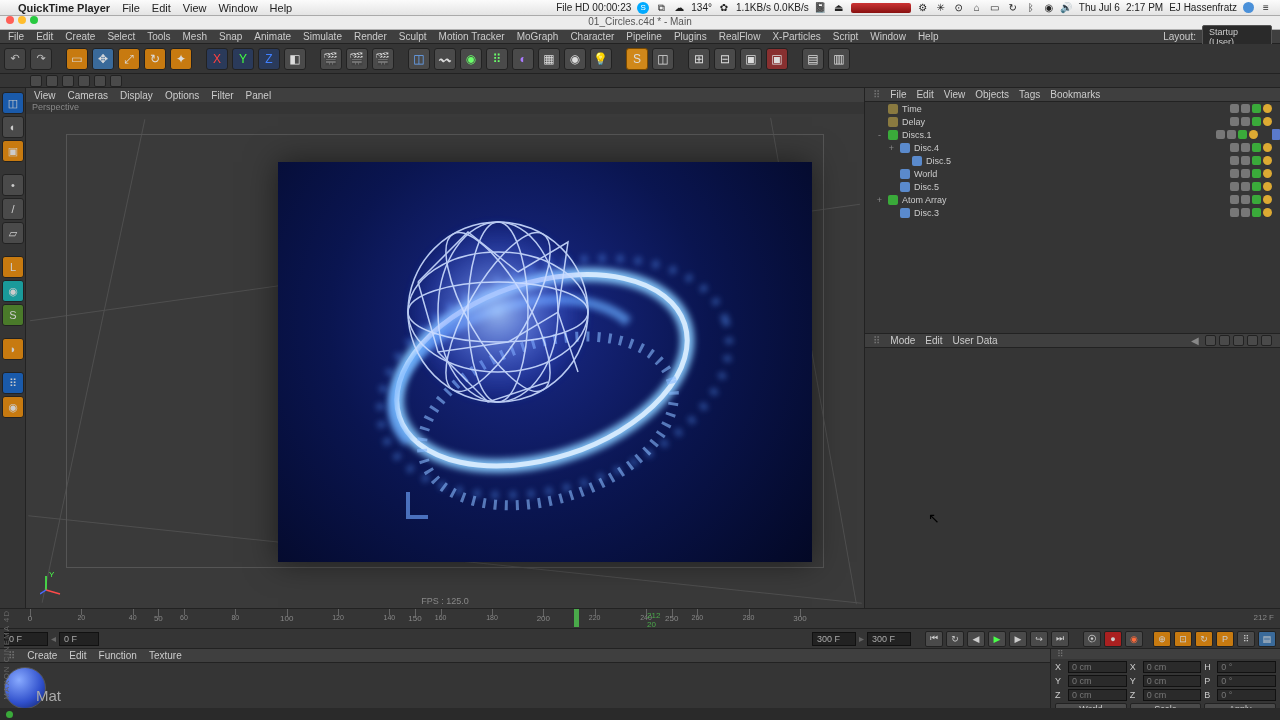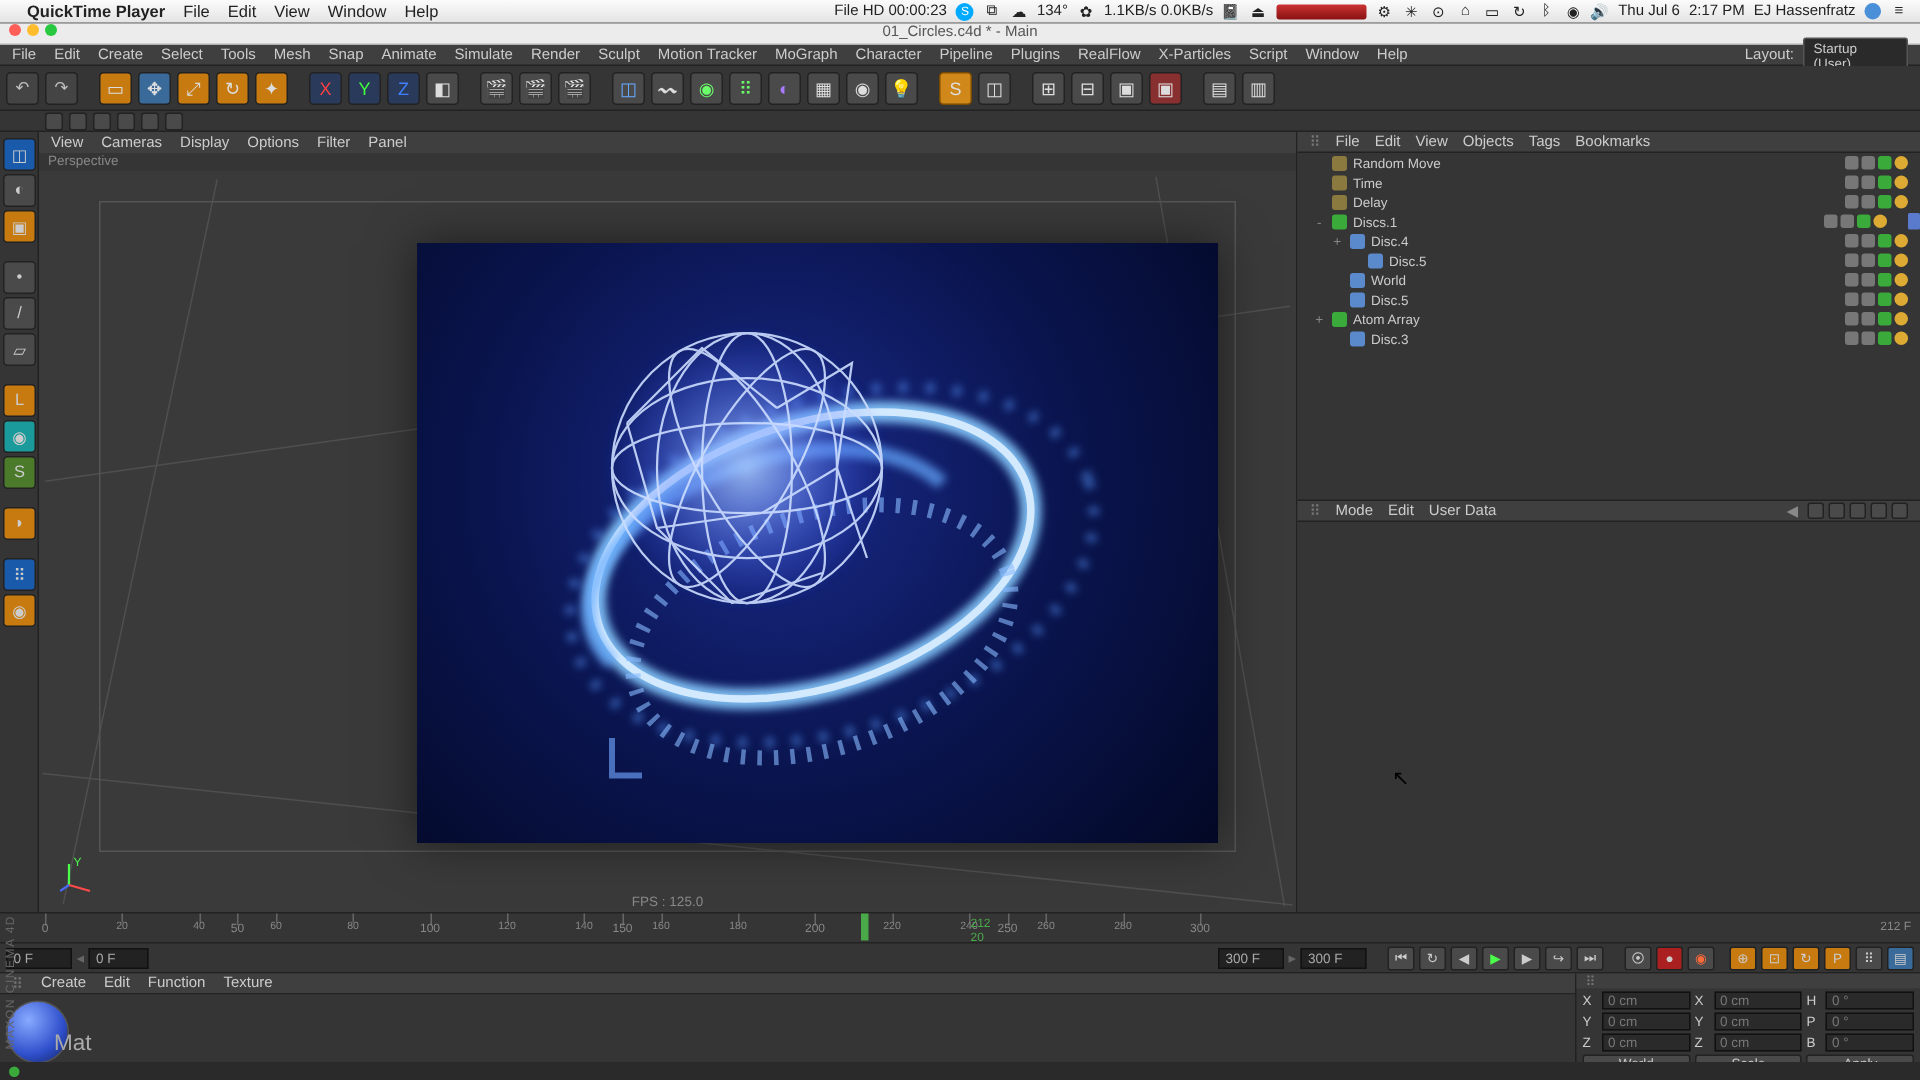--- a/index.html
+++ b/index.html
@@ -340,32 +340,20 @@
       <div class="obmenu">
         <span style="color:#777">⠿</span>
         <span>File</span>
         <span>Edit</span>
         <span>View</span>
         <span>Objects</span>
         <span>Tags</span>
         <span>Bookmarks</span>
       </div>
       <div class="obtree" id="obtree">
-          <div class="row">
-            <span class="ind" style="width: 0px;"></span>
-            <span class="exp"></span>
-            <span class="ic" style="background: rgb(138, 122, 64); border-radius: 2px;"></span>
-            <span class="nm">Random Move</span>
-            <span class="tags">
-              <span class="tag" style="background: rgb(119, 119, 119);"></span>
-              <span class="tag" style="background: rgb(119, 119, 119);"></span>
-              <span class="tag" style="background: rgb(58, 170, 58);"></span>
-              <span class="tag" style="background: rgb(221, 170, 51); border-radius: 50%;"></span>
-            </span>
-          </div>
           <div class="row">
             <span class="ind" style="width: 0px;"></span>
             <span class="exp"></span>
             <span class="ic" style="background: rgb(138, 122, 64); border-radius: 2px;"></span>
             <span class="nm">Time</span>
             <span class="tags">
               <span class="tag" style="background: rgb(119, 119, 119);"></span>
               <span class="tag" style="background: rgb(119, 119, 119);"></span>
               <span class="tag" style="background: rgb(58, 170, 58);"></span>
               <span class="tag" style="background: rgb(221, 170, 51); border-radius: 50%;"></span>

